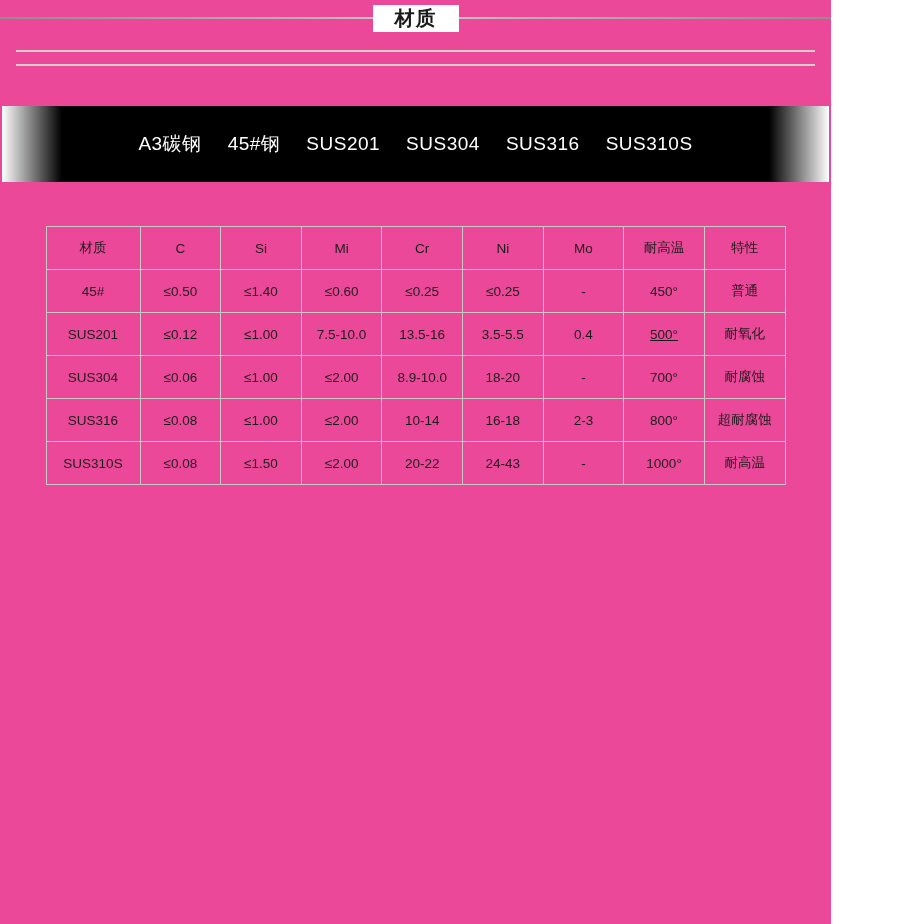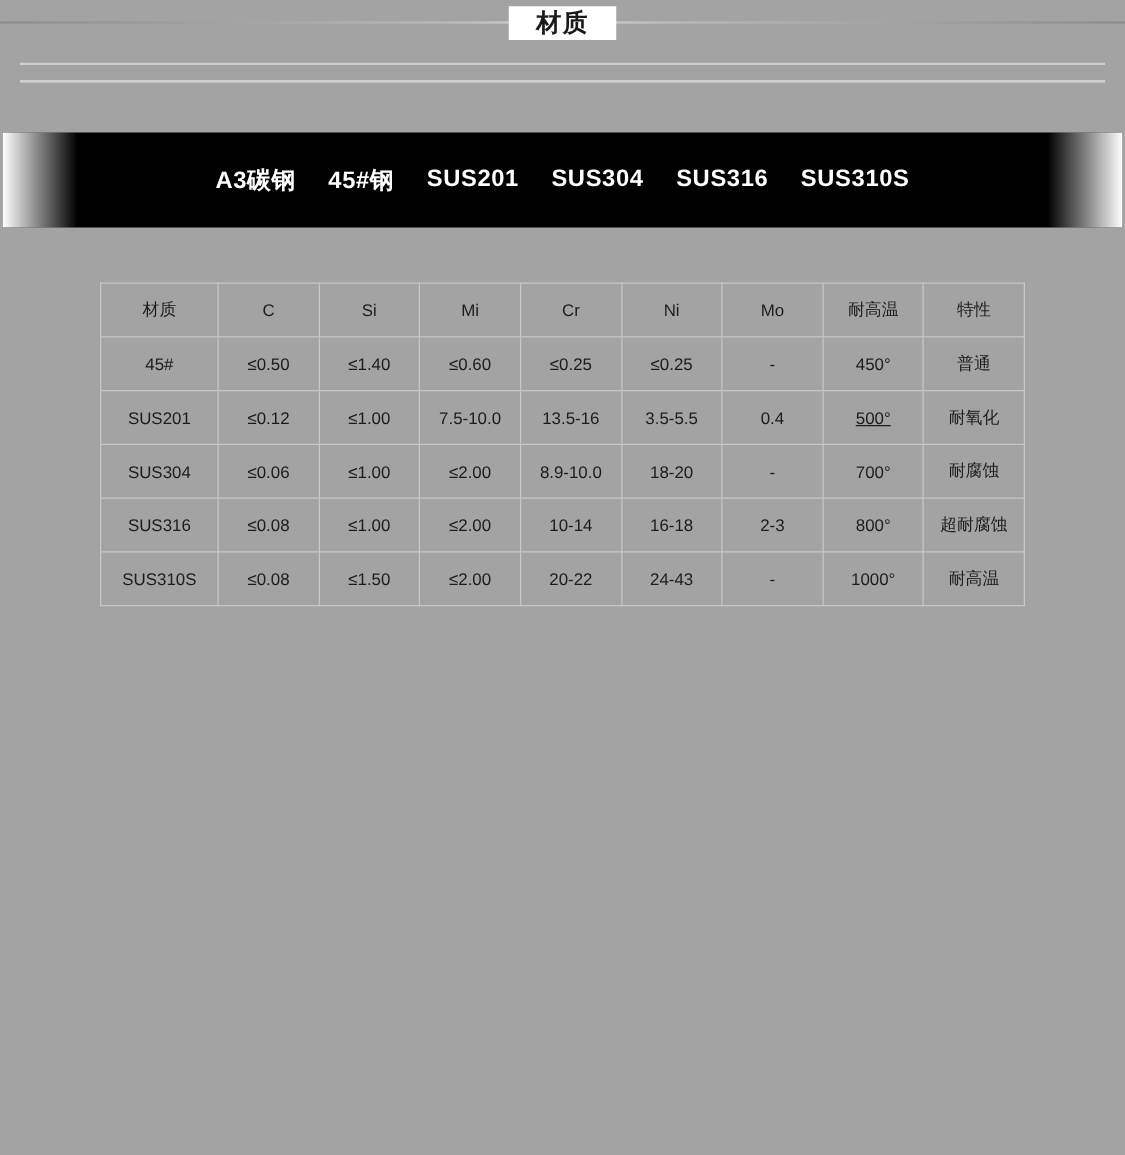--- a/index.html
+++ b/index.html
@@ -7,23 +7,23 @@
     margin: 0;
     padding: 0;
     width: 900px;
     height: 924px;
     background: #ffffff;
     font-family: "Liberation Sans", sans-serif;
   }
 
   .page {
     position: relative;
-    width: 900px;
+    width: 831px;
     height: 924px;
-    background: #a3a3a3;
+    background: #ec4899;
     overflow: hidden;
   }
 
   
   .header {
     position: relative;
     height: 36px;
     display: flex;
     align-items: center;
     justify-content: center;
@@ -192,21 +192,21 @@
   .banner::before { left: 0;  background: linear-gradient(to right, #ffffff 0%, rgba(0,0,0,0) 100%); }
   .banner::after  { right: 0; background: linear-gradient(to left,  #ffffff 0%, rgba(0,0,0,0) 100%); }
   .banner-inner {
     position: relative;
     z-index: 2;
     display: flex;
     align-items: center;
     gap: 26px;
     color: #ffffff;
     font-size: 19px;
-    font-weight: bold;
+    font-weight: normal;
     letter-spacing: 0.5px;
   }
 
   
   .table-wrap {
     margin: 44px auto 0;
     width: 740px;
   }
   table.spec {
     width: 100%;

